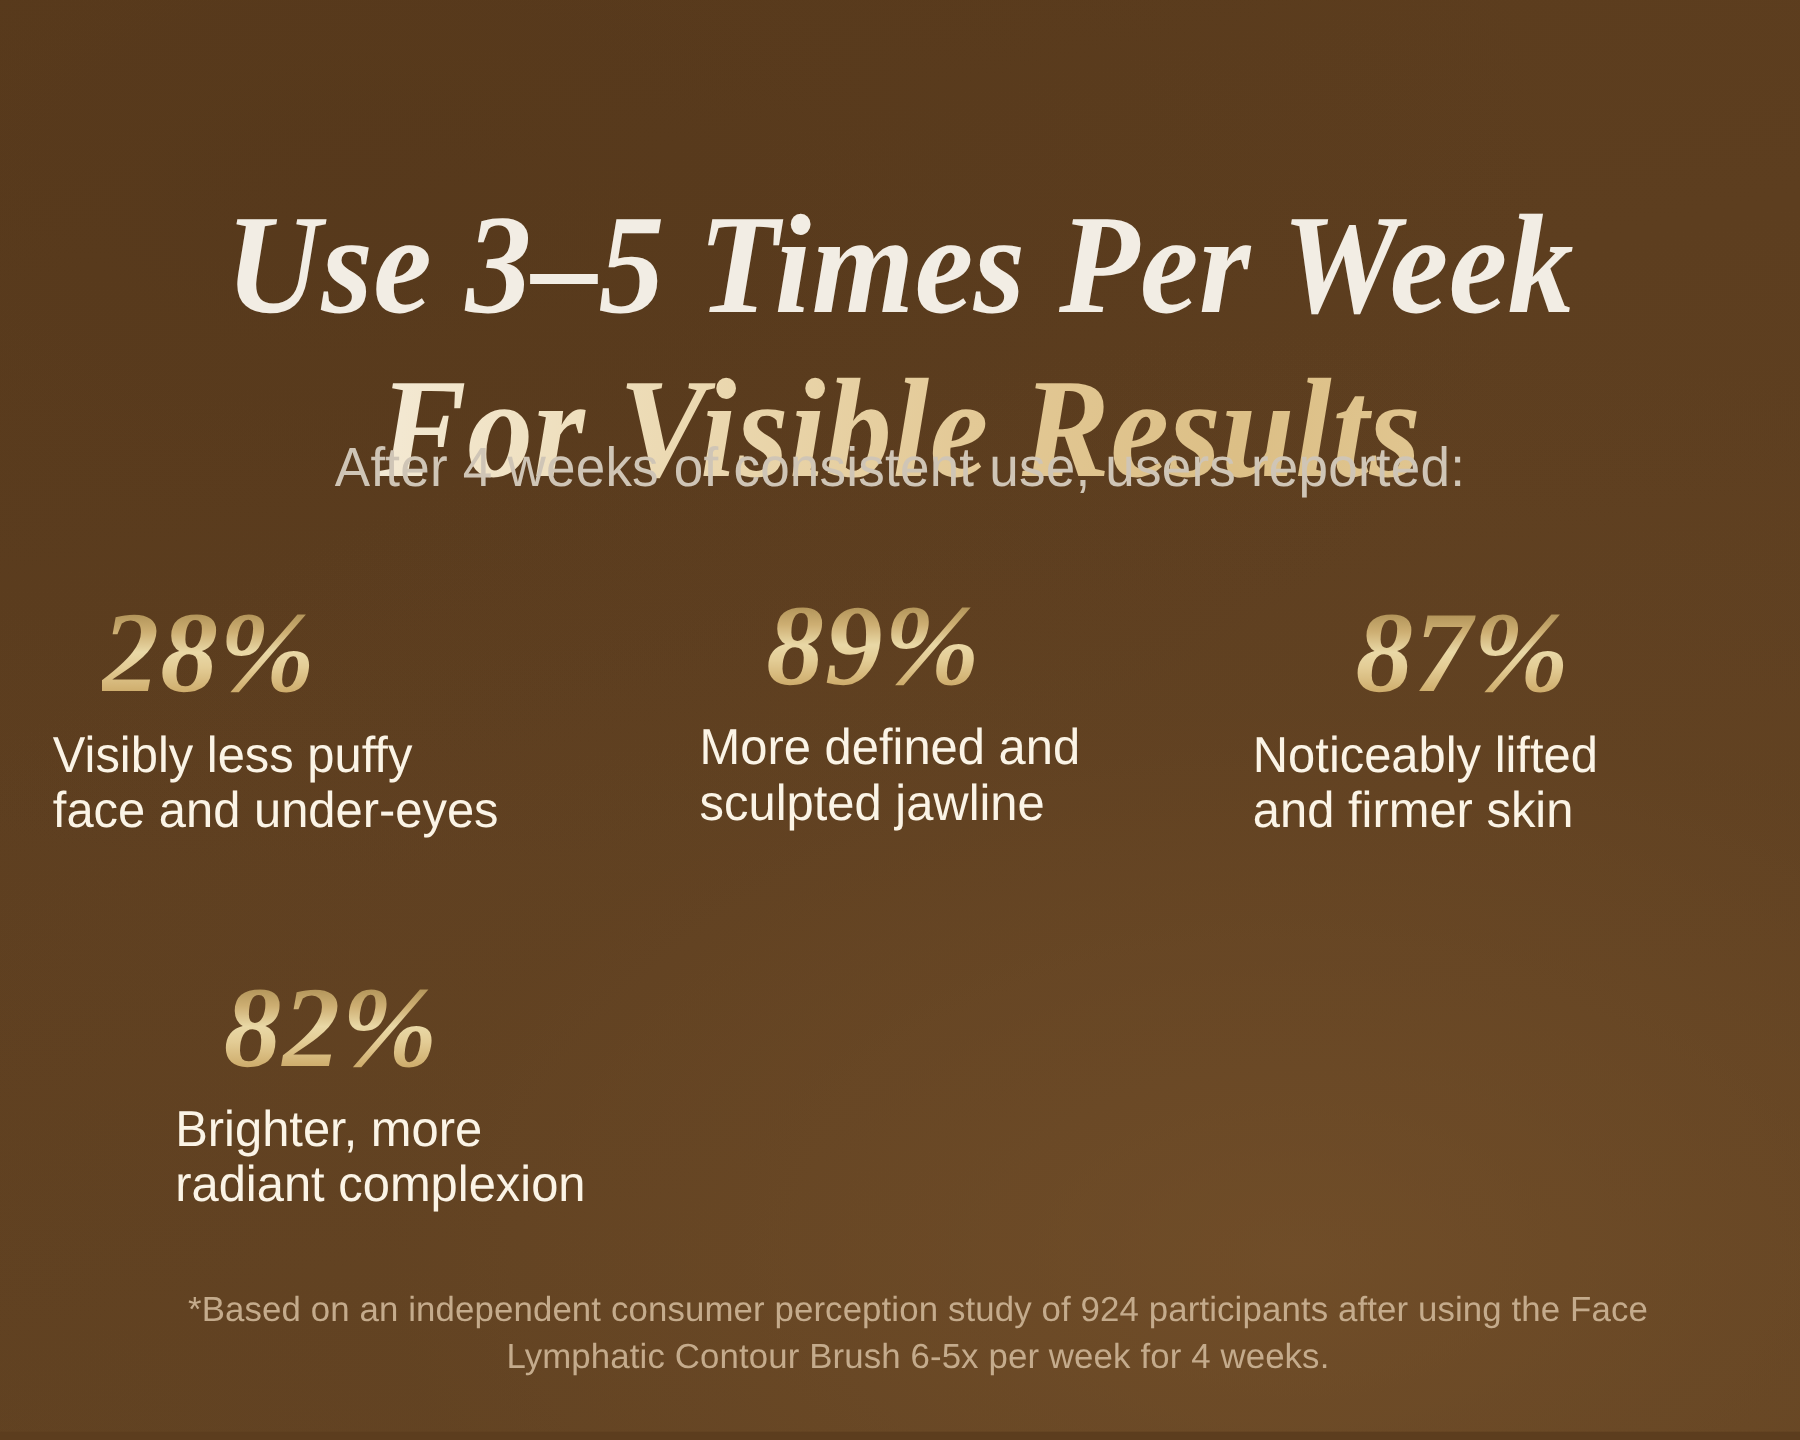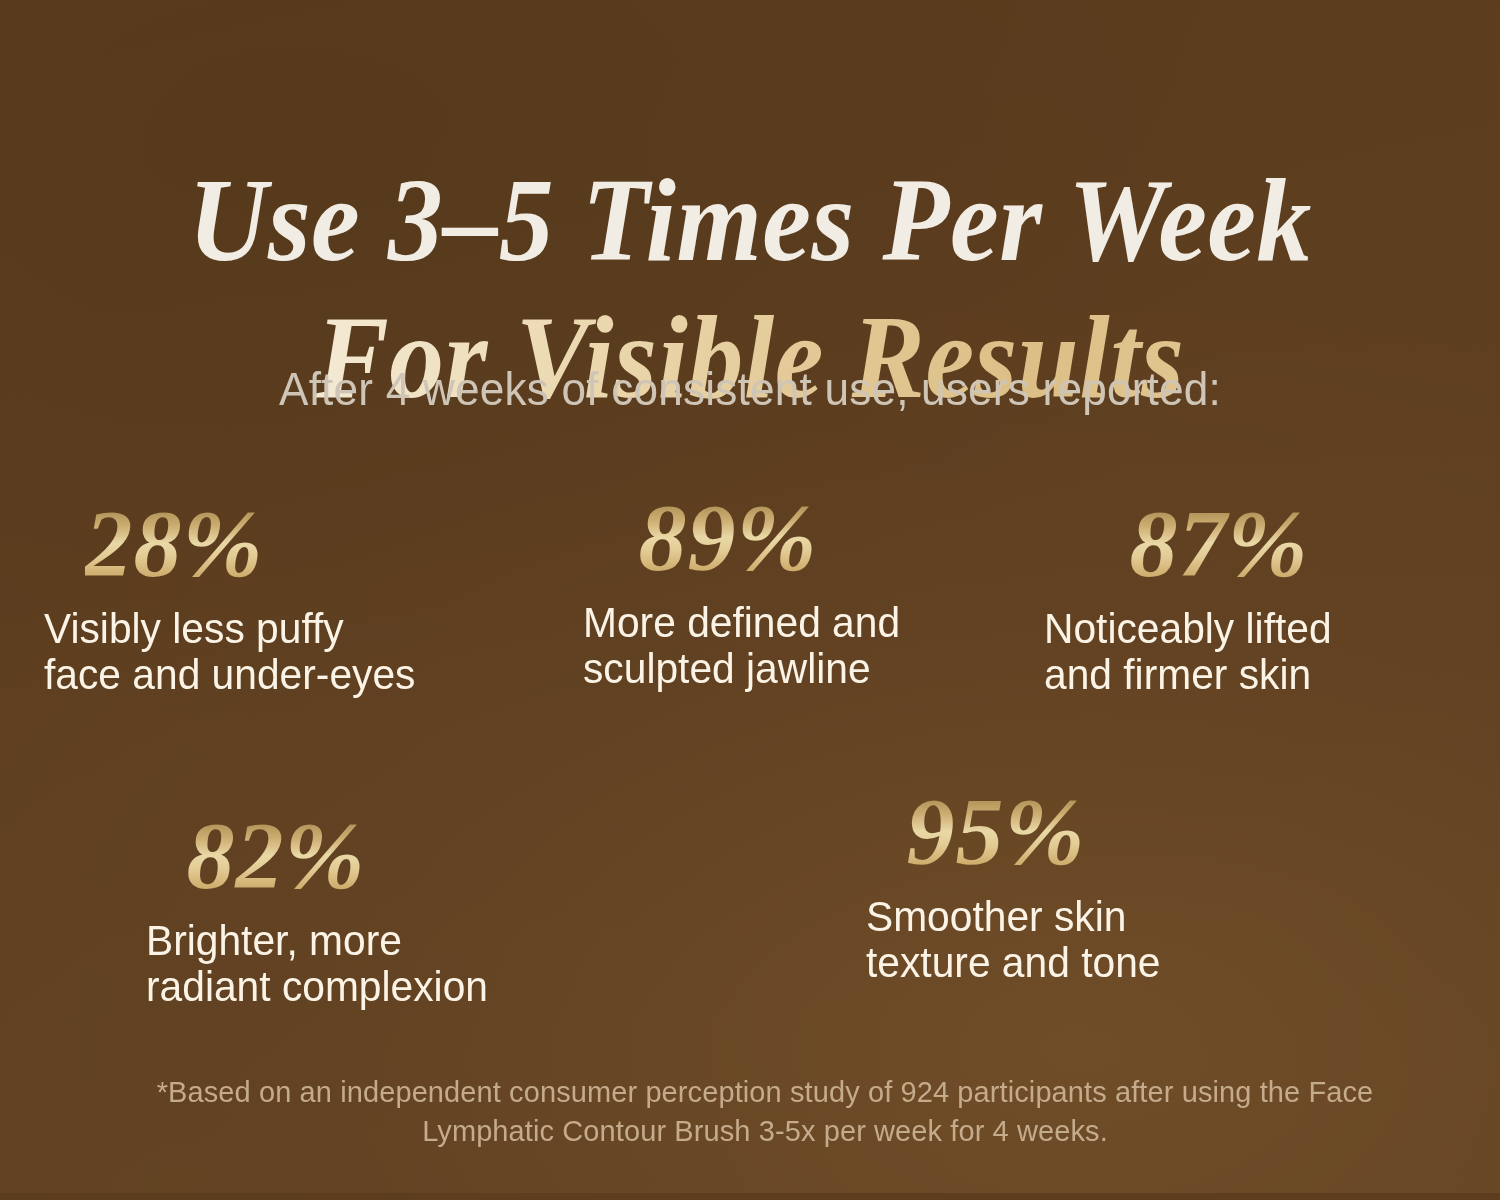--- a/index.html
+++ b/index.html
@@ -220,28 +220,19 @@
   <div class="stat" id="stat-4">
     <div class="stat-value-wrap">
       <span class="stat-value">82%</span>
     </div>
     <div class="stat-desc">
       <span>Brighter, more</span>
       <span>radiant complexion</span>
     </div>
   </div>
 
-  <div class="stat" id="stat-5">
-    <div class="stat-value-wrap">
-      <span class="stat-value">95%</span>
-    </div>
-    <div class="stat-desc">
-      <span>Smoother skin</span>
-      <span>texture and tone</span>
-    </div>
-  </div>
 
   <div class="footnote">
     <span>*Based on an independent consumer perception study of 924 participants after using the Face</span>
-    <span>Lymphatic Contour Brush 3-5x per week for 4 weeks.</span>
+    <span>Lymphatic Contour Brush 6-5x per week for 4 weeks.</span>
   </div>
 
 </div>
 
 </body></html>

